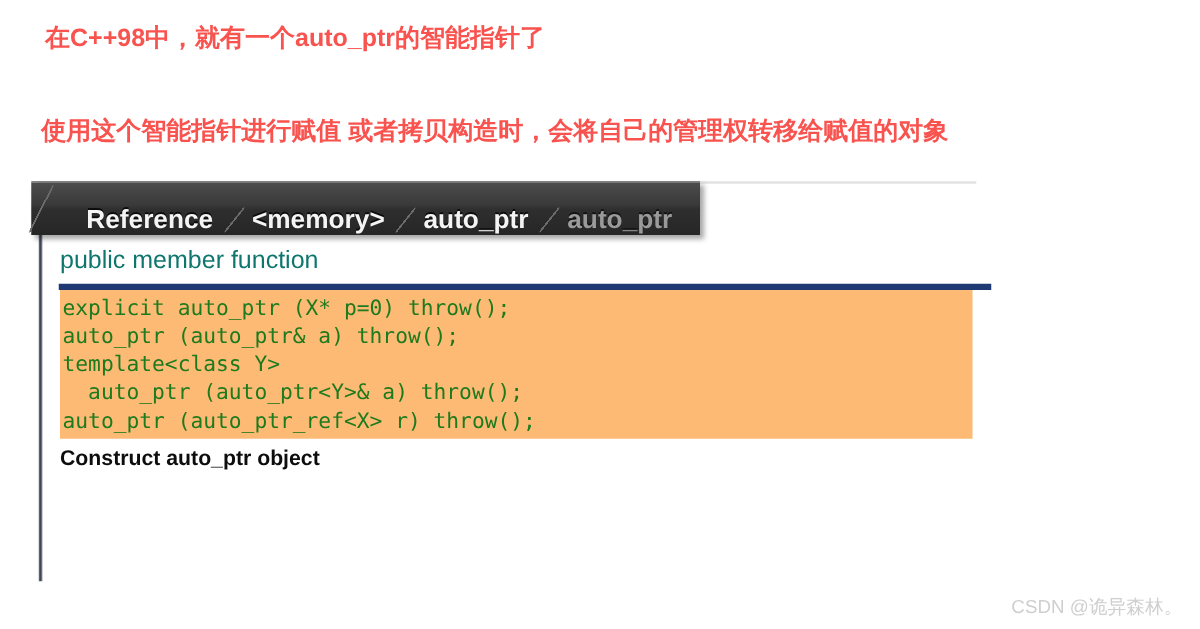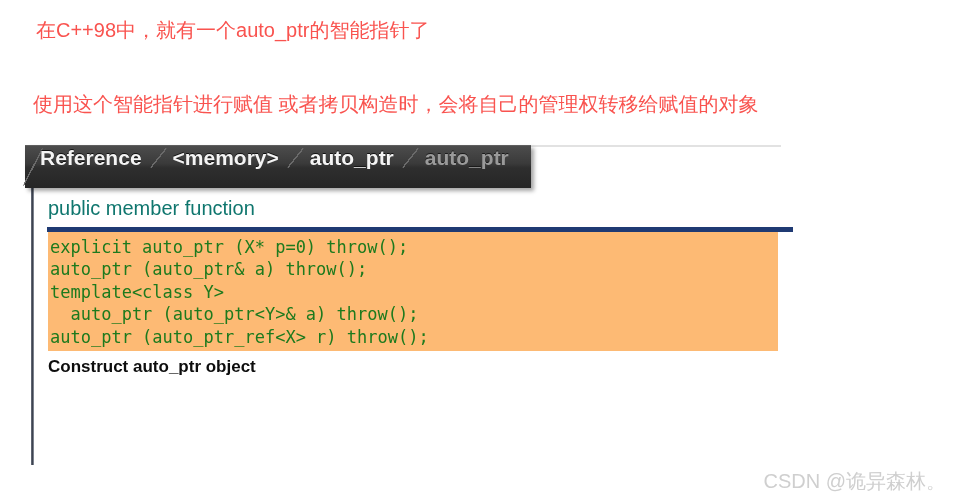--- a/index.html
+++ b/index.html
@@ -14,21 +14,21 @@
     overflow: hidden;
     font-family: "Liberation Sans", sans-serif;
     -webkit-font-smoothing: antialiased;
   }
 
   
   .note {
     position: absolute;
     color: #f9534f;
     font-size: 20px;
-    font-weight: 400;
+    font-weight: 700;
     white-space: nowrap;
     letter-spacing: 0px;
   }
   #note-line-1 { left: 36px; top: 17px; }
   #note-line-2 { left: 33px; top: 91px; }
 
   
   #reference-panel {
     position: absolute;
     left: 31px;
@@ -57,24 +57,25 @@
     background: linear-gradient(to right, #6d7482 0%, #3e4450 50%, #9aa0ab 100%);
   }
 
   
   #breadcrumb {
     position: absolute;
     left: -6px;
     top: 0px;
     height: 42px;
     display: flex;
-    align-items: flex-start;
+    align-items: flex-end;
     background: linear-gradient(to bottom, #4c4c4c 0%, #3a3a3a 42%, #2e2e2e 52%, #262626 100%);
     box-shadow: 3px 3px 4px rgba(0,0,0,0.35);
     border-top: 1px solid #5e5e5e;
+    padding-left: 29px;
   }
   .crumb {
     display: flex;
     align-items: center;
     position: relative;
     padding: 0 16px 0 15px;
     font-size: 21px;
     font-weight: bold;
     color: #f4f4f4;
     text-shadow: 0 -1px 0 rgba(0,0,0,0.75);
@@ -172,21 +173,21 @@
     color: #0d0d0d;
     margin: 6px 0 0 0;
     line-height: 1.2;
   }
 
   
   #watermark {
     position: absolute;
     right: 14px;
     bottom: 8px;
-    font-size: 20px;
+    font-size: 15px;
     color: #cfcfcf;
     white-space: nowrap;
   }
 </style>
 </head>
 <body>
 
 <div id="note-line-1" class="note">在C++98中，就有一个auto_ptr的智能指针了</div>
 <div id="note-line-2" class="note">使用这个智能指针进行赋值 或者拷贝构造时，会将自己的管理权转移给赋值的对象</div>
 

